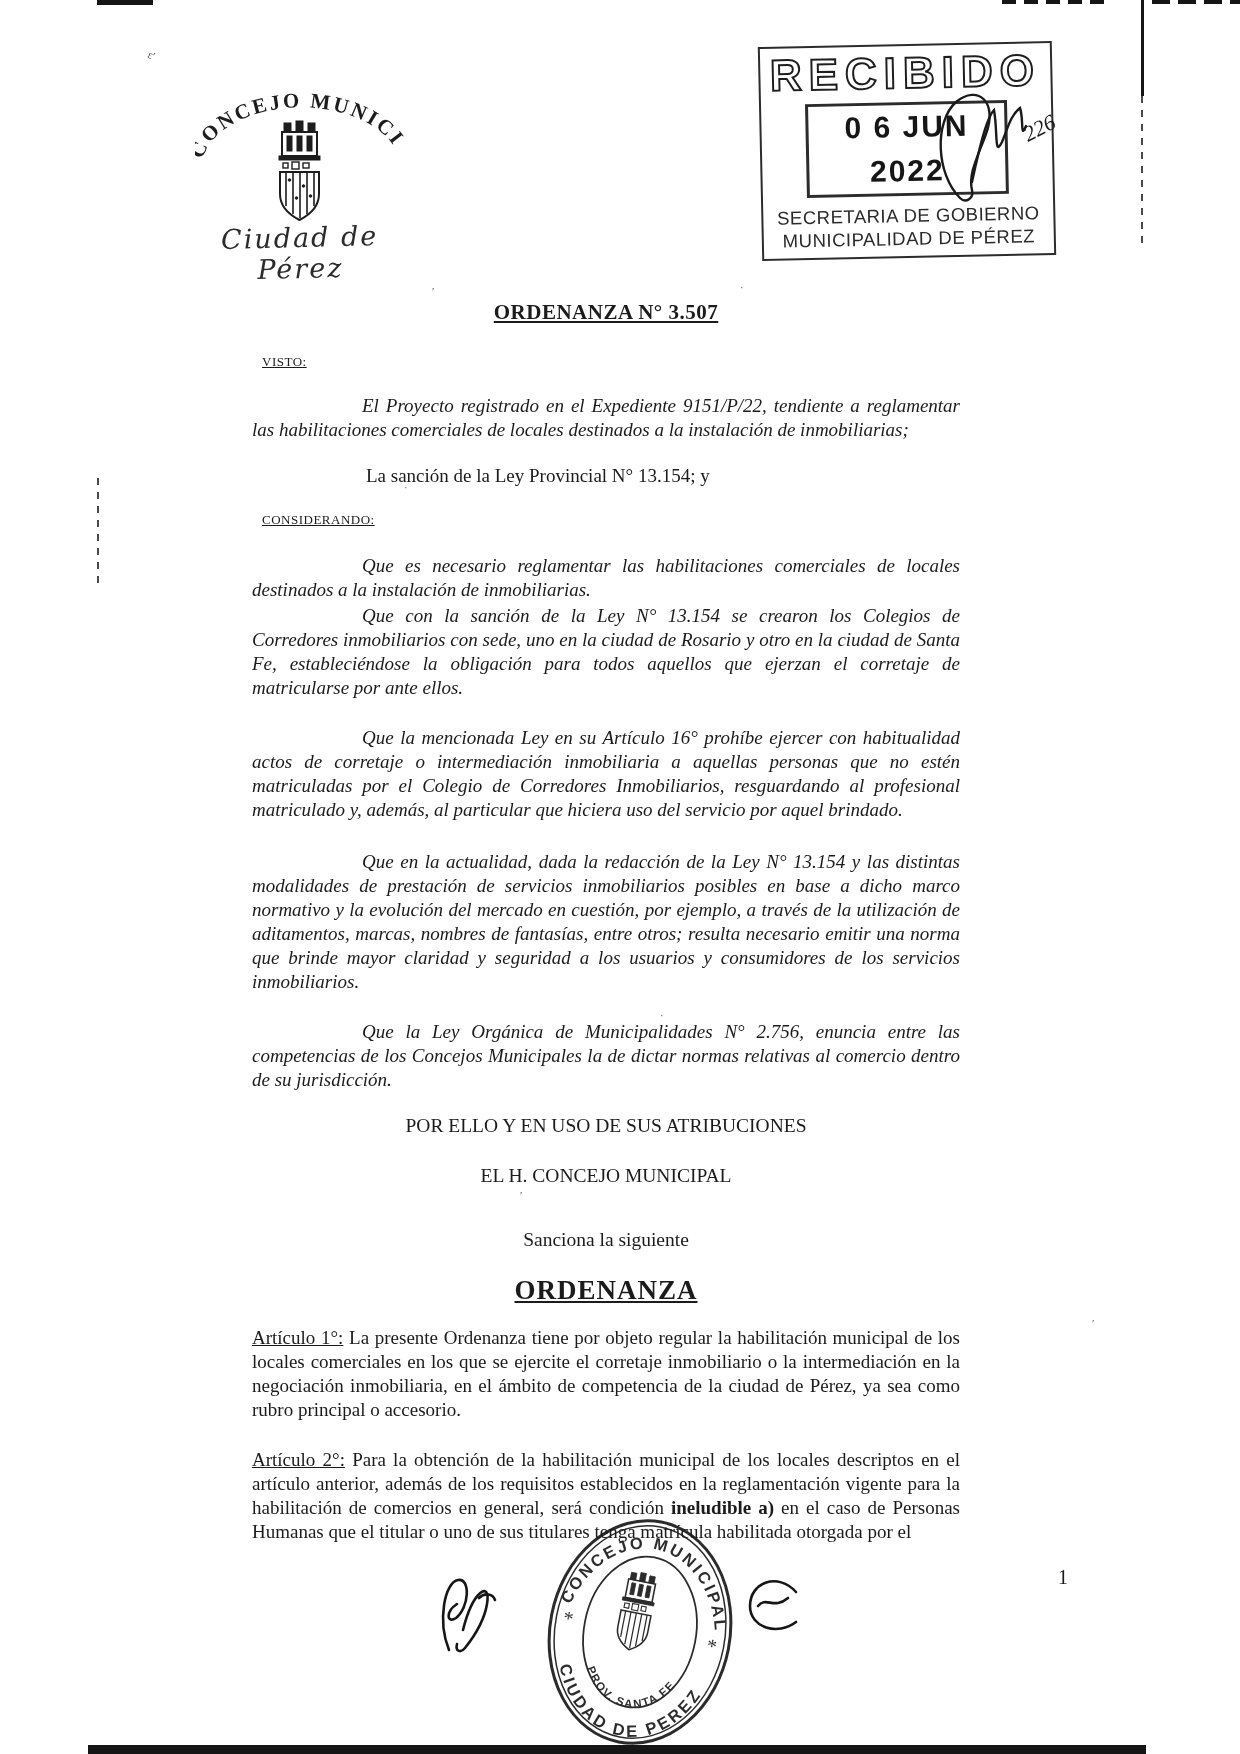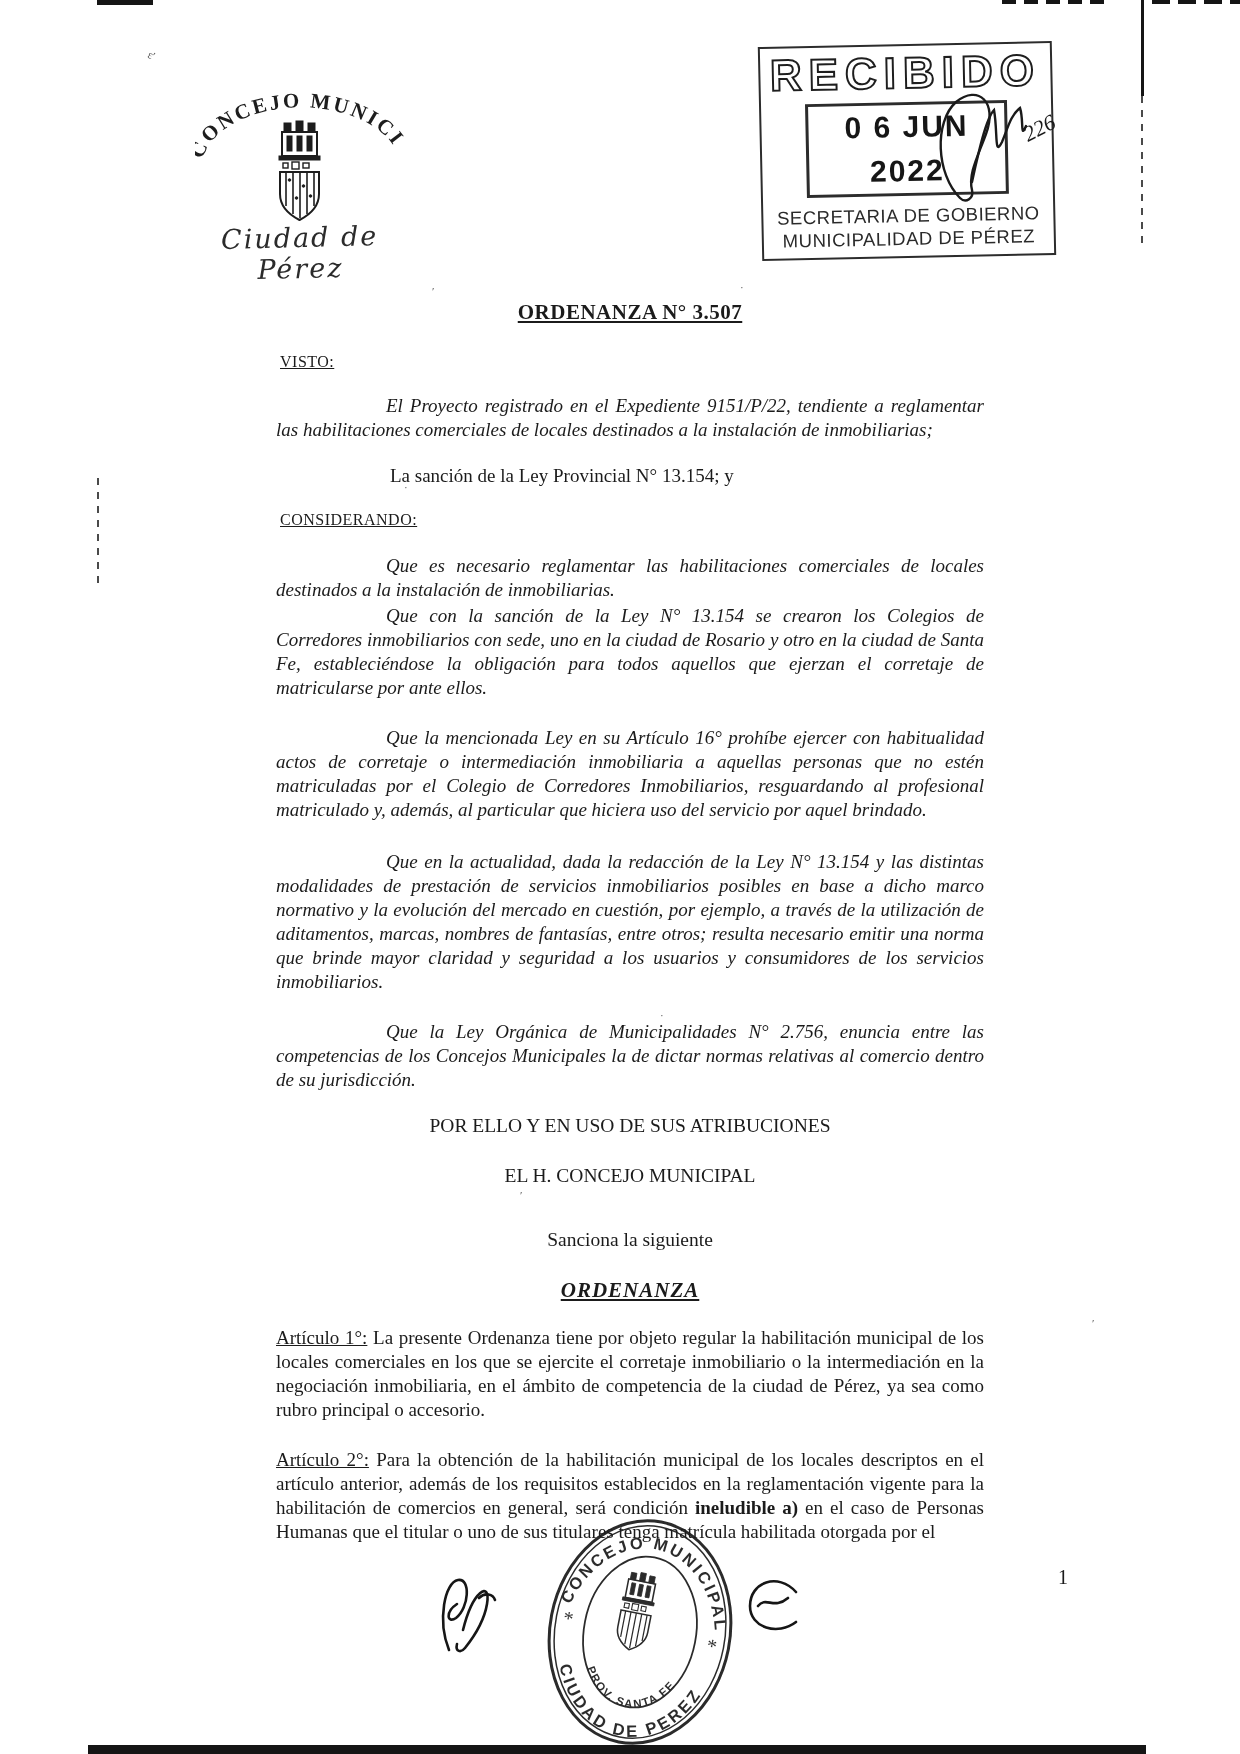--- a/index.html
+++ b/index.html
@@ -28,29 +28,29 @@
     font-size:44px;font-weight:700;letter-spacing:7px;line-height:46px;
     color:transparent;-webkit-text-stroke:2px #1e1e1e;
   }
   .stamp-datebox{
     width:196px;margin:6px auto 8px;border:3px solid #2c2c2c;
     font-size:30px;font-weight:700;letter-spacing:2px;line-height:44px;color:#161616;
   }
   .stamp-dept{font-size:18.5px;font-weight:500;letter-spacing:.5px;line-height:23px;color:#2a2a2a;}
   .stamp-sig{position:absolute;left:928px;top:70px;pointer-events:none;}
   
-  .col{position:absolute;left:276px;top:300px;width:708px;}
+  .col{position:absolute;left:252px;top:300px;width:708px;}
   .ttl{text-align:center;font-size:21px;font-weight:700;line-height:24px;margin:0 0 26px;}
   .ttl span{text-decoration:underline;letter-spacing:.5px;}
-  .hd{font-size:16px;line-height:24px;margin:4px;}
+  .hd{font-size:13px;line-height:24px;margin:10px;}
   .hd span{text-decoration:underline;letter-spacing:.5px;}
   .para{font-size:19px;line-height:24px;margin:0;text-align:justify;}
   .ind{text-indent:110px;font-style:italic;}
   .ctr{text-align:center;font-size:19.5px;line-height:24px;margin:0;}
-  .ord{font-size:21px;font-weight:700;font-style:italic;}
+  .ord{font-size:27px;font-weight:700;}
   .ord span{text-decoration:underline;letter-spacing:1px;}
   .u{text-decoration:underline;}
   .b{font-weight:700;}
   
   .pagenum{position:absolute;left:1058px;top:1566px;font-size:20px;}
   .seal{position:absolute;left:545px;top:1515px;transform:rotate(11deg);opacity:.93;}
   .sig{position:absolute;pointer-events:none;}
   svg text{font-family:"Liberation Serif", serif;}
   .sealtext{font-family:"Liberation Sans", sans-serif;font-weight:600;}
 </style>

